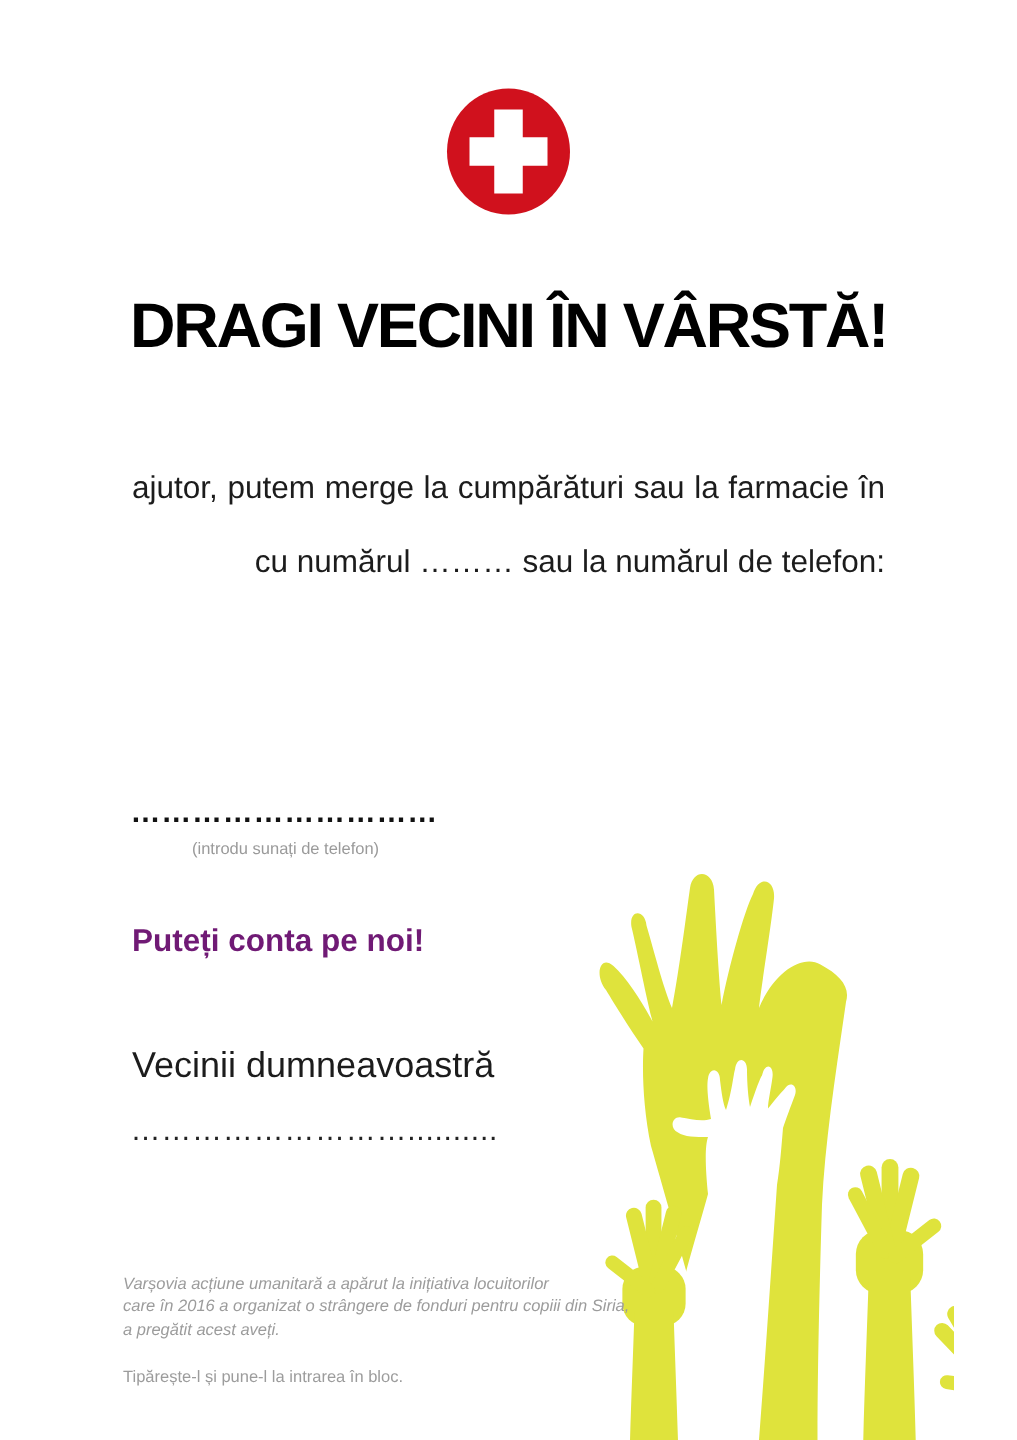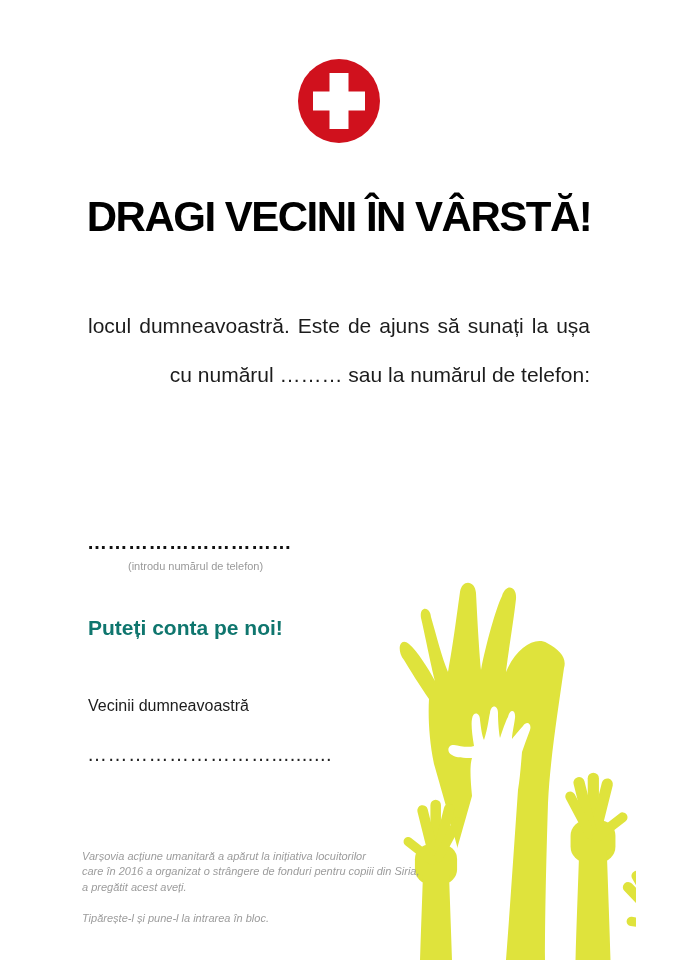--- a/index.html
+++ b/index.html
@@ -12,25 +12,25 @@
   .heading{
     left:0;top:193px;width:678px;text-align:center;
     font-size:42px;font-weight:bold;letter-spacing:-1.5px;color:#000;
     white-space:nowrap;
   }
   .body-block{left:88px;top:301px;width:502px;font-size:21px;line-height:49px;}
   .jline{text-align:justify;text-align-last:justify;white-space:normal;}
   .lline{text-align:right;}
   .dots1{left:87px;top:531px;font-size:20px;font-weight:bold;letter-spacing:0.5px;color:#111;line-height:22px;white-space:nowrap;}
   .hint{left:128px;top:560px;font-size:11px;color:#9a9a9a;}
-  .promise{left:88px;top:616px;font-size:21px;font-weight:bold;color:#0f766e;}
-  .signature-label{left:88px;top:697px;font-size:16px;}
+  .promise{left:88px;top:616px;font-size:21px;font-weight:bold;color:#701a75;}
+  .signature-label{left:88px;top:697px;font-size:24px;}
   .dots2{left:87px;top:743px;font-size:20px;letter-spacing:0.5px;color:#222;white-space:nowrap;}
   .credits{left:82px;top:849px;width:345px;font-size:11px;font-style:italic;color:#9c9c9c;line-height:15.4px;}
-  .cta{left:82px;top:912px;font-size:11px;font-style:italic;color:#9c9c9c;}
+  .cta{left:82px;top:912px;font-size:11px;color:#9c9c9c;}
   .hands-svg{left:388px;top:568px;width:290px;height:392px;}
   .txt{z-index:2;}
   .art{z-index:1;}
 </style>
 </head>
 <body>
 
 <div class="page">
 
   <svg class="abs hands-svg art" viewBox="0 0 290 392">
@@ -66,26 +66,26 @@
 
   <svg class="abs icon-svg txt" viewBox="0 0 84 86">
     <ellipse cx="42" cy="43" rx="41" ry="42" fill="#d0111d"></ellipse>
     <rect x="32.5" y="15" width="19" height="56" fill="#ffffff"></rect>
     <rect x="16" y="33.5" width="52" height="19" fill="#ffffff"></rect>
   </svg>
 
   <div class="abs heading txt">DRAGI VECINI ÎN VÂRSTĂ!</div>
 
   <div class="abs body-block txt">
-    <div class="jline">locul dumneavoastră. Este de ajuns să sunați la ușa</div>
+    <div class="jline">ajutor, putem merge la cumpărături sau la farmacie în</div>
     <div class="lline">cu numărul  ………  sau la numărul de telefon:</div>
   </div>
 
   <div class="abs dots1 txt">…………………………</div>
-  <div class="abs hint txt">(introdu numărul de telefon)</div>
+  <div class="abs hint txt">(introdu sunați de telefon)</div>
 
   <div class="abs promise txt">Puteți conta pe noi!</div>
 
   <div class="abs signature-label txt">Vecinii dumneavoastră</div>
   <div class="abs dots2 txt">………………………..........</div>
 
   <div class="abs credits txt">
     <div>Varșovia acțiune umanitară a apărut la inițiativa locuitorilor</div>
     <div>care în 2016 a organizat o strângere de fonduri pentru copiii din Siria,</div>
     <div>a pregătit acest aveți.</div>

